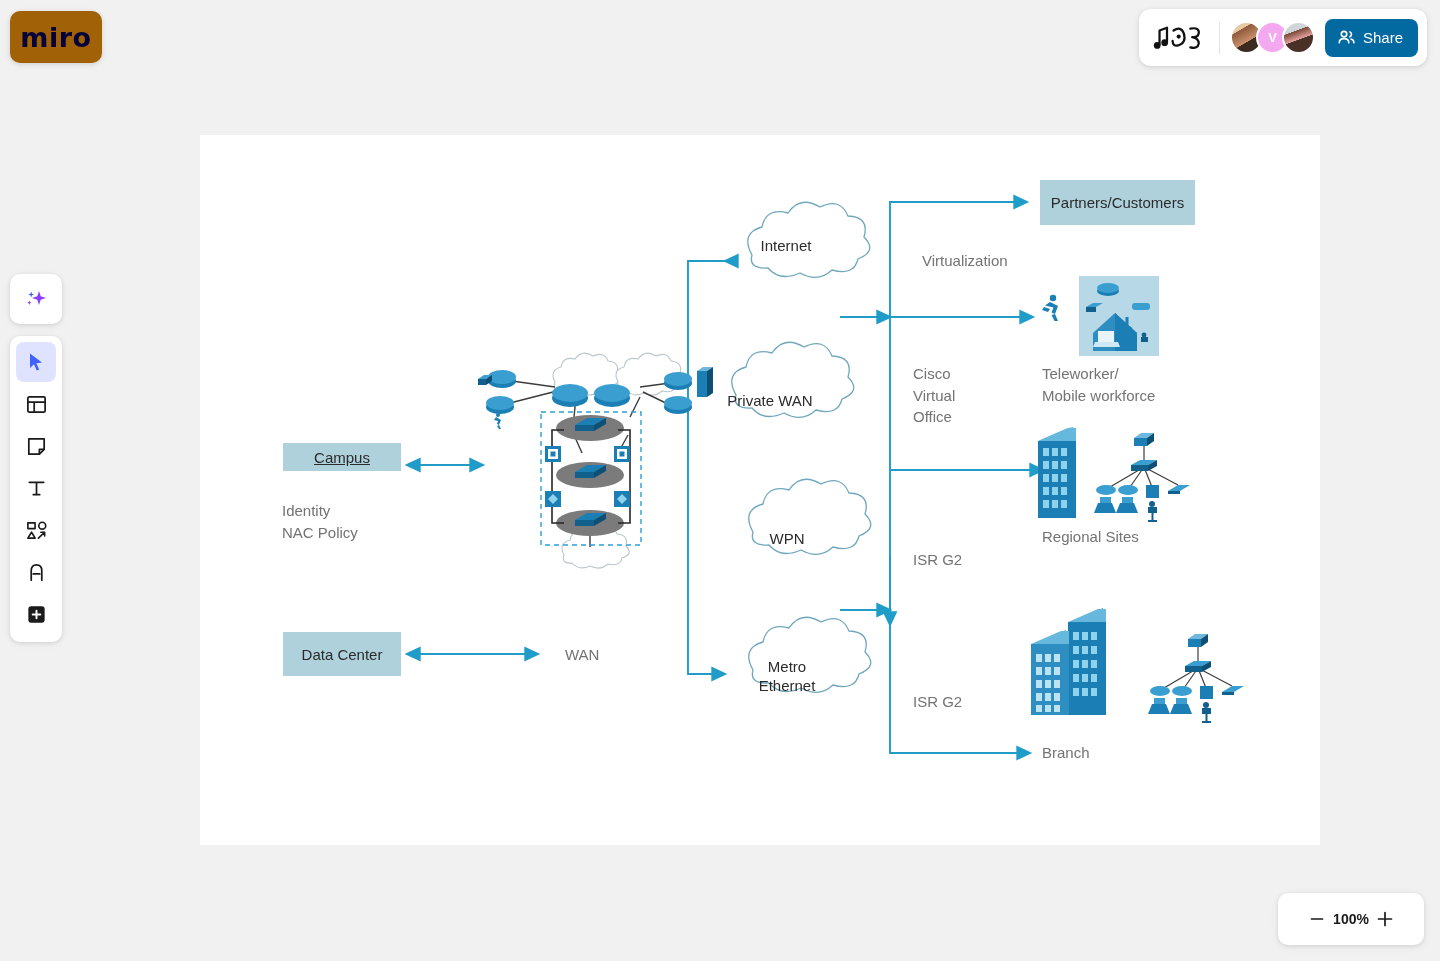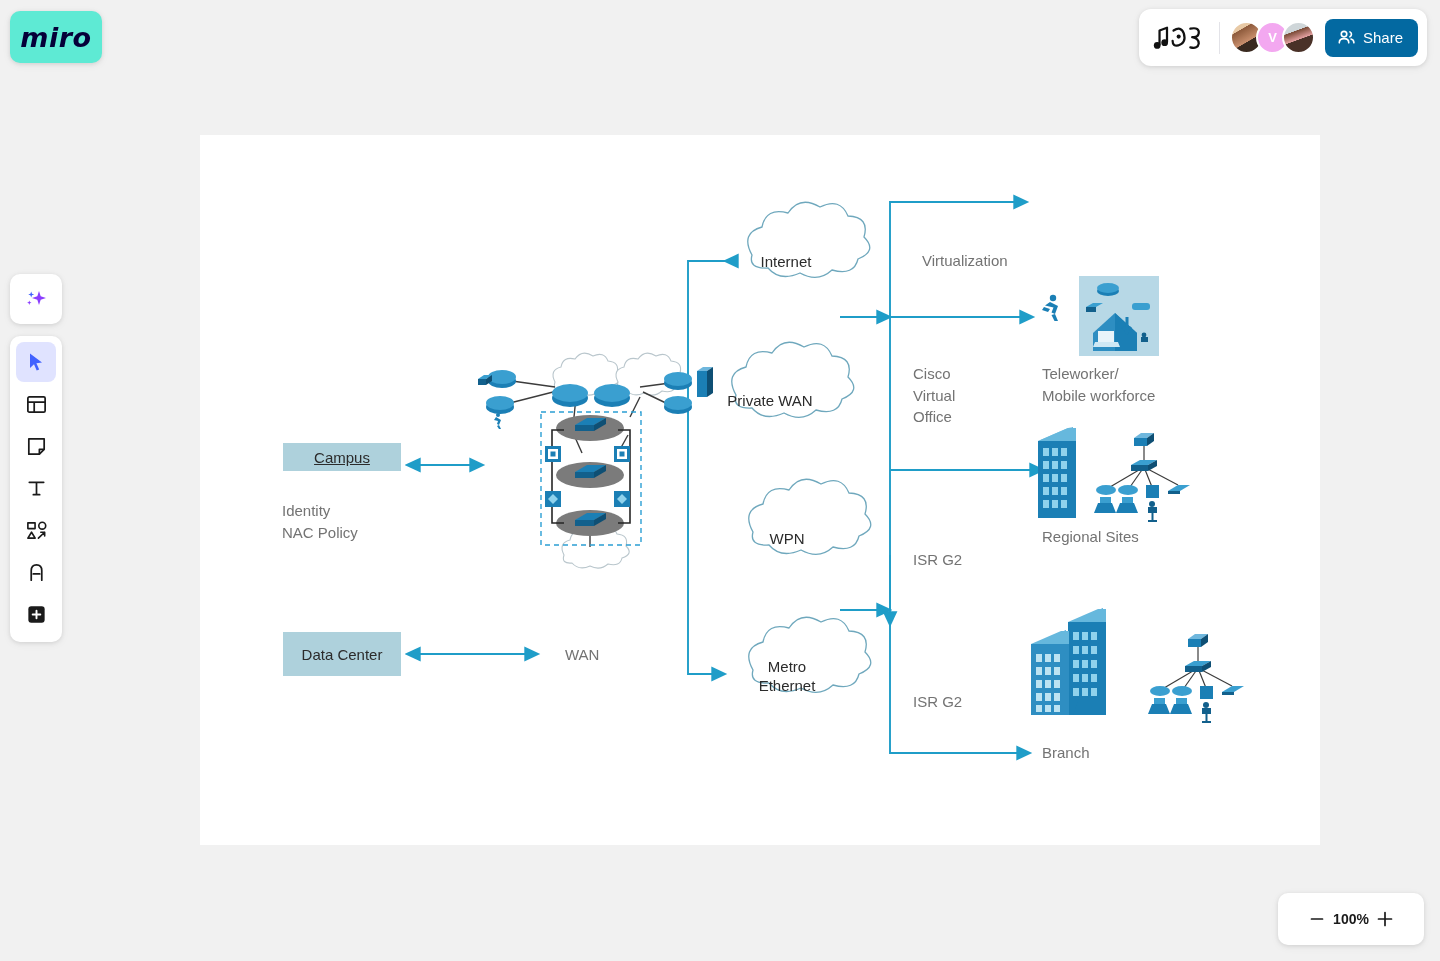--- a/index.html
+++ b/index.html
@@ -9,23 +9,23 @@
     background: #f1f1f1;
     font-family: "Liberation Sans", sans-serif;
     overflow: hidden;
   }
   #app { position: relative; width: 1440px; height: 961px; }
 
   
   .logo-card {
     position: absolute; left: 10px; top: 11px;
     width: 92px; height: 52px;
-    background: #5eead4; border-radius: 10px;
+    background: #a16207; border-radius: 10px;
     box-shadow: 0 1px 4px rgba(0,0,0,.10), 0 2px 10px rgba(0,0,0,.05);
-    display: flex; align-items: center; justify-content: center; font-style: italic;
+    display: flex; align-items: center; justify-content: center;
   }
   .logo-text {
     font-family: "DejaVu Sans", sans-serif;
     font-size: 27px; font-weight: 700; letter-spacing: .5px;
     color: #050038;
   }
 
   
   .top-right {
     position: absolute; right: 13px; top: 9px;
@@ -549,22 +549,25 @@
         </g>
       </g>
     </svg>
 
     <div class="node blue-box" style="left:83px;top:308px;width:118px;height:28px;text-decoration:underline;">
       <span>Campus</span>
     </div>
     <div class="node blue-box" style="left:83px;top:497px;width:118px;height:44px;">
       <span>Data Center</span>
     </div>
-
-    <div class="node" style="left:531px;top:104px;width:110px;height:44px;">
+    <div class="node blue-box" style="left:840px;top:45px;width:155px;height:45px;">
+      <span>Partners/Customers</span>
+    </div>
+
+    <div class="node" style="left:531px;top:88px;width:110px;height:44px;">
       <div class="cloud-label">Internet</div>
     </div>
     <div class="node" style="left:515px;top:243px;width:110px;height:44px;">
       <div class="cloud-label">Private WAN</div>
     </div>
     <div class="node" style="left:532px;top:381px;width:110px;height:44px;">
       <div class="cloud-label">WPN</div>
     </div>
     <div class="node" style="left:532px;top:518px;width:110px;height:46px;">
       <div class="cloud-label" style="white-space:pre;">Metro

